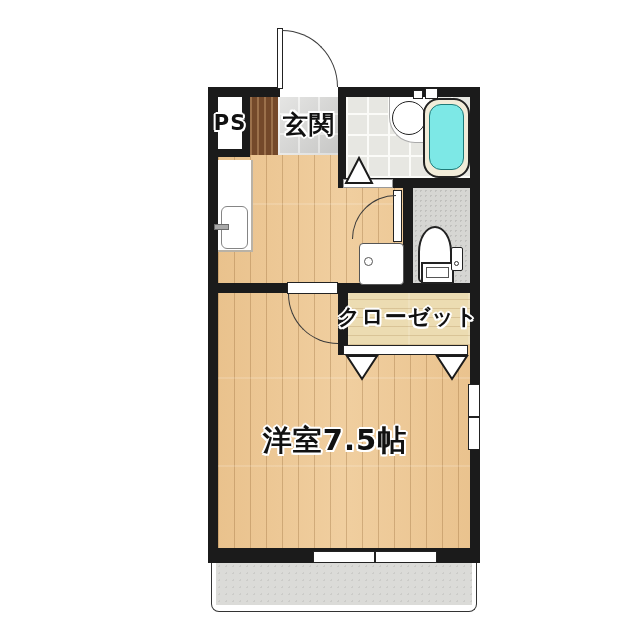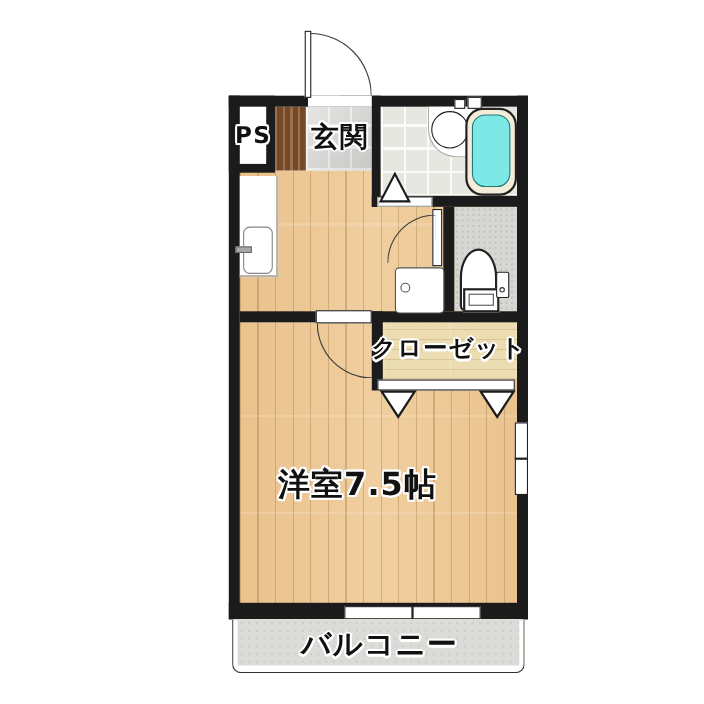--- a/index.html
+++ b/index.html
@@ -138,15 +138,14 @@
 
   <div class="abs white" style="left:334px;top:243px;width:45px;height:42px;border:1.5px solid #555;border-radius:4px;"></div>
   <div class="abs" style="left:339px;top:257px;width:9px;height:9px;background:#fff;border:1.5px solid #555;border-radius:50%;"></div>
 
   <div class="abs" style="left:186px;top:563px;width:266px;height:49px;border:1.6px solid #333;border-top:none;border-radius:0 0 8px 8px;background:#fff;"></div>
   <div class="abs speckle-balcony" style="left:191px;top:563px;width:256px;height:42px;"></div>
 
   <div class="lbl" style="left:205px;top:123px;font-size:21px;">PS</div>
   <div class="lbl" style="left:284px;top:124px;font-size:25px;">玄関</div>
   <div class="lbl" style="left:383px;top:317px;font-size:22px;">クローゼット</div>
-  <div class="lbl" style="left:300px;top:441px;font-size:29px;">洋室7.5帖</div>
-  <div class="lbl" style="left:320px;top:586px;font-size:27px;">バルコニー</div>
+  <div class="lbl" style="left:310px;top:441px;font-size:29px;">洋室7.5帖</div>
 </div>
 
 </body></html>

